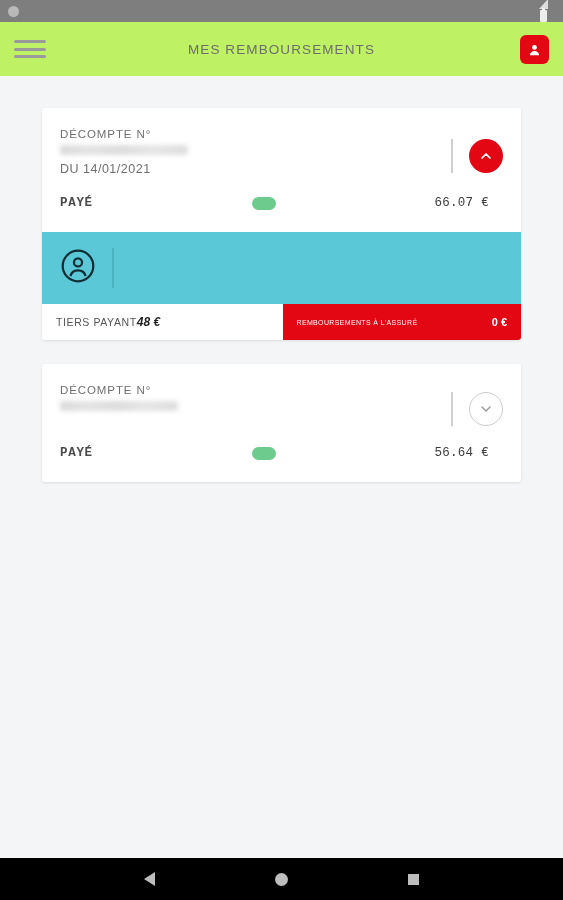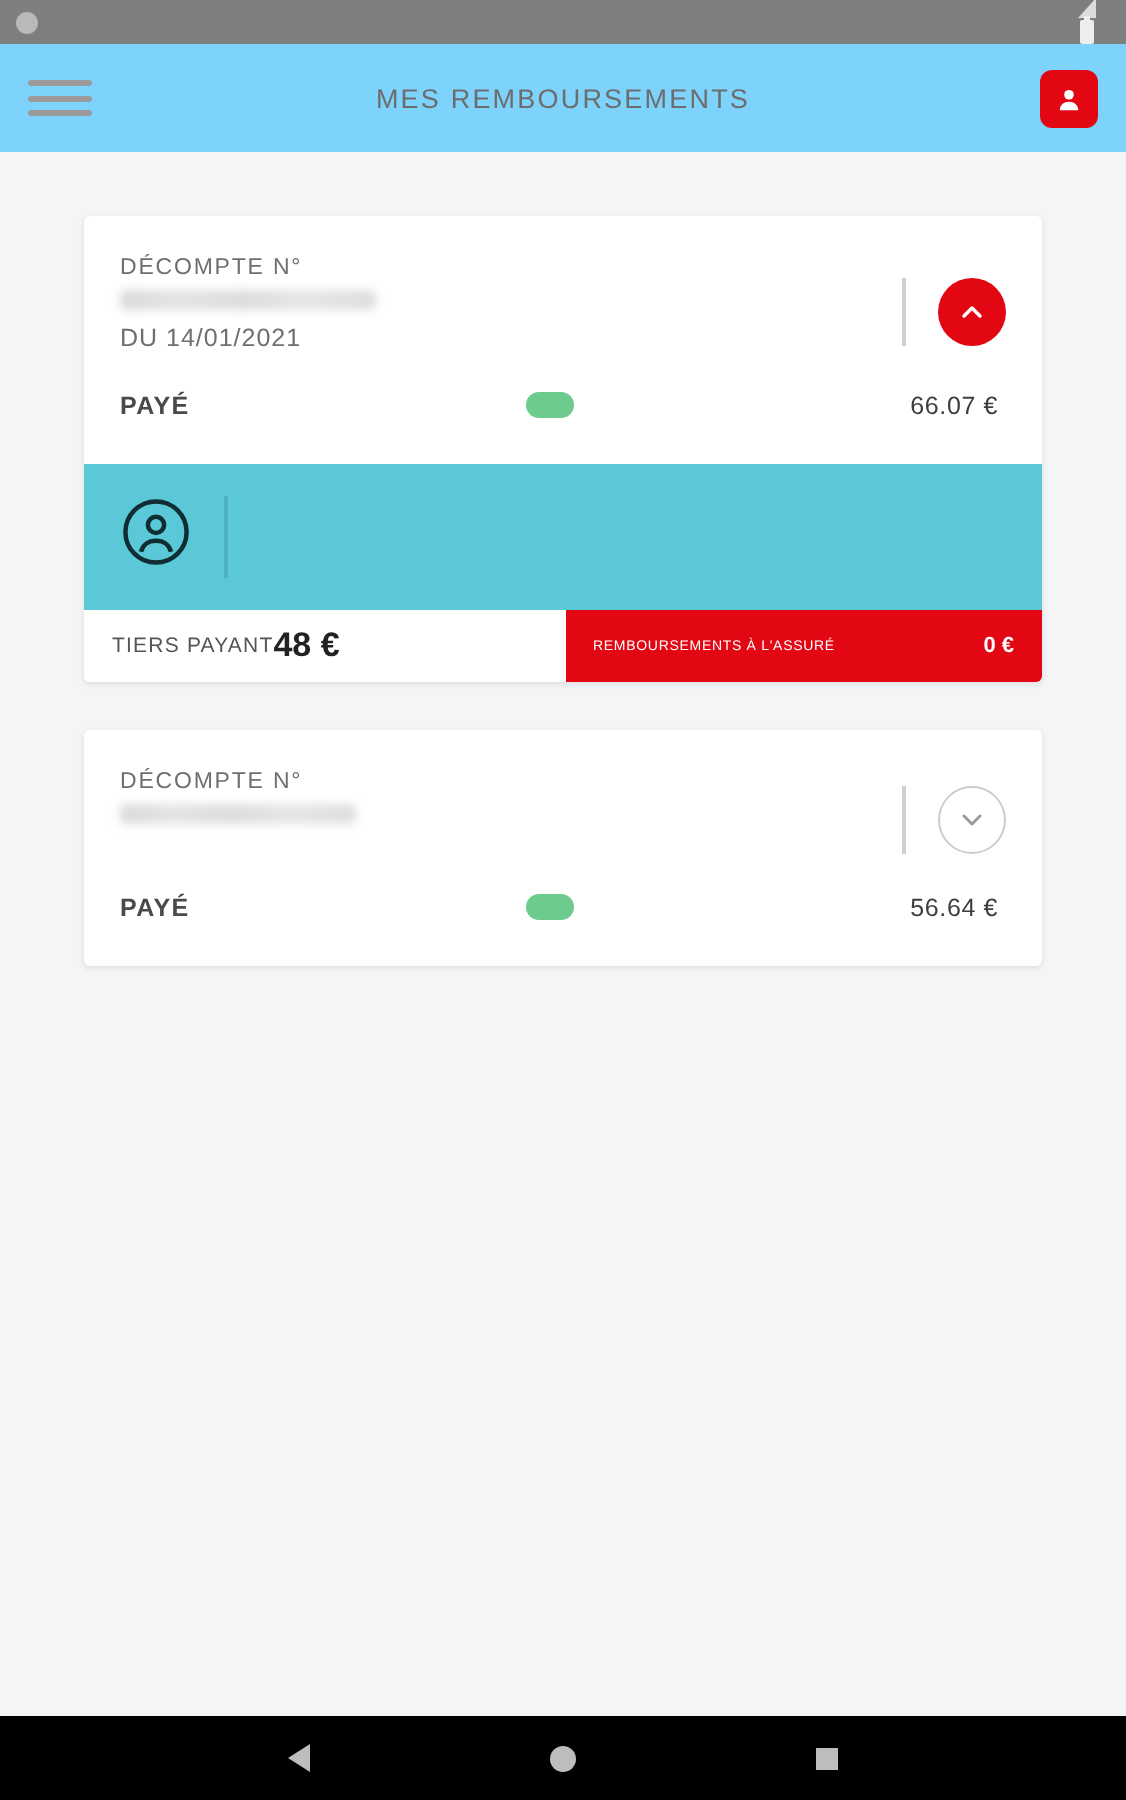--- a/index.html
+++ b/index.html
@@ -20,21 +20,21 @@
   .sb-right{ display:flex; align-items:center; gap:1px;flex-direction:column; }
   .sb-dot{ width:11px; height:11px; border-radius:50%; background:#b9b9b9; }
   .sb-time{ color:#ffffff; font-size:11px; letter-spacing:.2px; }
   .ic-wifi{ width:0;height:0;border-left:7px solid transparent;border-right:7px solid transparent;border-top:11px solid #e9e9e9; }
   .ic-sig{ width:0;height:0;border-left:9px solid transparent;border-bottom:10px solid #dcdcdc; }
   .ic-bat{ width:7px;height:12px;background:#ededed;border-radius:1px;position:relative; }
   .ic-bat:before{ content:"";position:absolute;top:-2px;left:2px;width:3px;height:2px;background:#ededed; }
 
   
   .appbar{
-    height:54px; background:#7dd3fc;
+    height:54px; background:#bef264;
     display:flex; align-items:center; padding:4px 14px;
     position:relative;
   }
   .hamburger{ width:32px; height:22px; display:flex; flex-direction:column;
     justify-content:space-between; cursor:pointer; padding:2px 0; }
   .hamburger span{ display:block; height:3px; background:#9a9a9a; border-radius:2px; }
   .appbar-title{
     position:absolute; left:0; right:0; text-align:center;
     font-size:13.5px; letter-spacing:1.1px; color:#6d6d6d;
     pointer-events:none;
@@ -73,21 +73,21 @@
   .vdivider{ width:2px; height:34px; background:#cfcfcf; }
 
   .btn-toggle{
     width:34px; height:34px; border-radius:50%;
     display:flex; align-items:center; justify-content:center; cursor:pointer;
   }
   .btn-toggle.expanded{ background:#E30613; }
   .btn-toggle.collapsed{ background:transparent; border:1.5px solid #cccccc; }
 
   .card-status{
-    display:flex; padding:20px 22px 22px 18px;
+    display:flex; align-items:center; padding:20px 32px 22px 18px;font-family:Liberation Mono, monospace;
   }
   .status-text{ font-size:12.5px; letter-spacing:.7px; color:#4a4a4a; font-weight:bold; }
   .status-pill{
     width:24px; height:13px; border-radius:7px; background:#6DCB8E;
     margin:0 auto;
   }
   .status-amount{ font-size:12.5px; color:#3d3d3d; letter-spacing:.3px; }
 
   
   .detail{
@@ -105,21 +105,21 @@
   }
   .d-line{ font-size:12.5px; color:#102d33; letter-spacing:.4px; line-height:1.45; }
 
   
   .detail-footer{ display:flex; height:36px; }
   .df-left{
     flex:1; background:#ffffff; display:flex; align-items:center;
     padding:0 16px 0 14px;
   }
   .df-left .t{ font-size:10.5px; letter-spacing:.6px; color:#555; }
-  .df-left .v{ font-size:17px; font-weight:bold; color:#222; }
+  .df-left .v{ font-size:12px; font-weight:bold; color:#222;font-style:italic; }
   .df-right{
     flex:1; background:#E30613; display:flex; align-items:center;
     justify-content:space-between; padding:0 14px;
   }
   .df-right .t{ font-size:7px; letter-spacing:.35px; color:#ffffff; }
   .df-right .v{ font-size:11px; font-weight:bold; color:#ffffff; }
 
   
   .navbar{
     position:absolute; left:0; bottom:0; width:563px; height:42px;

